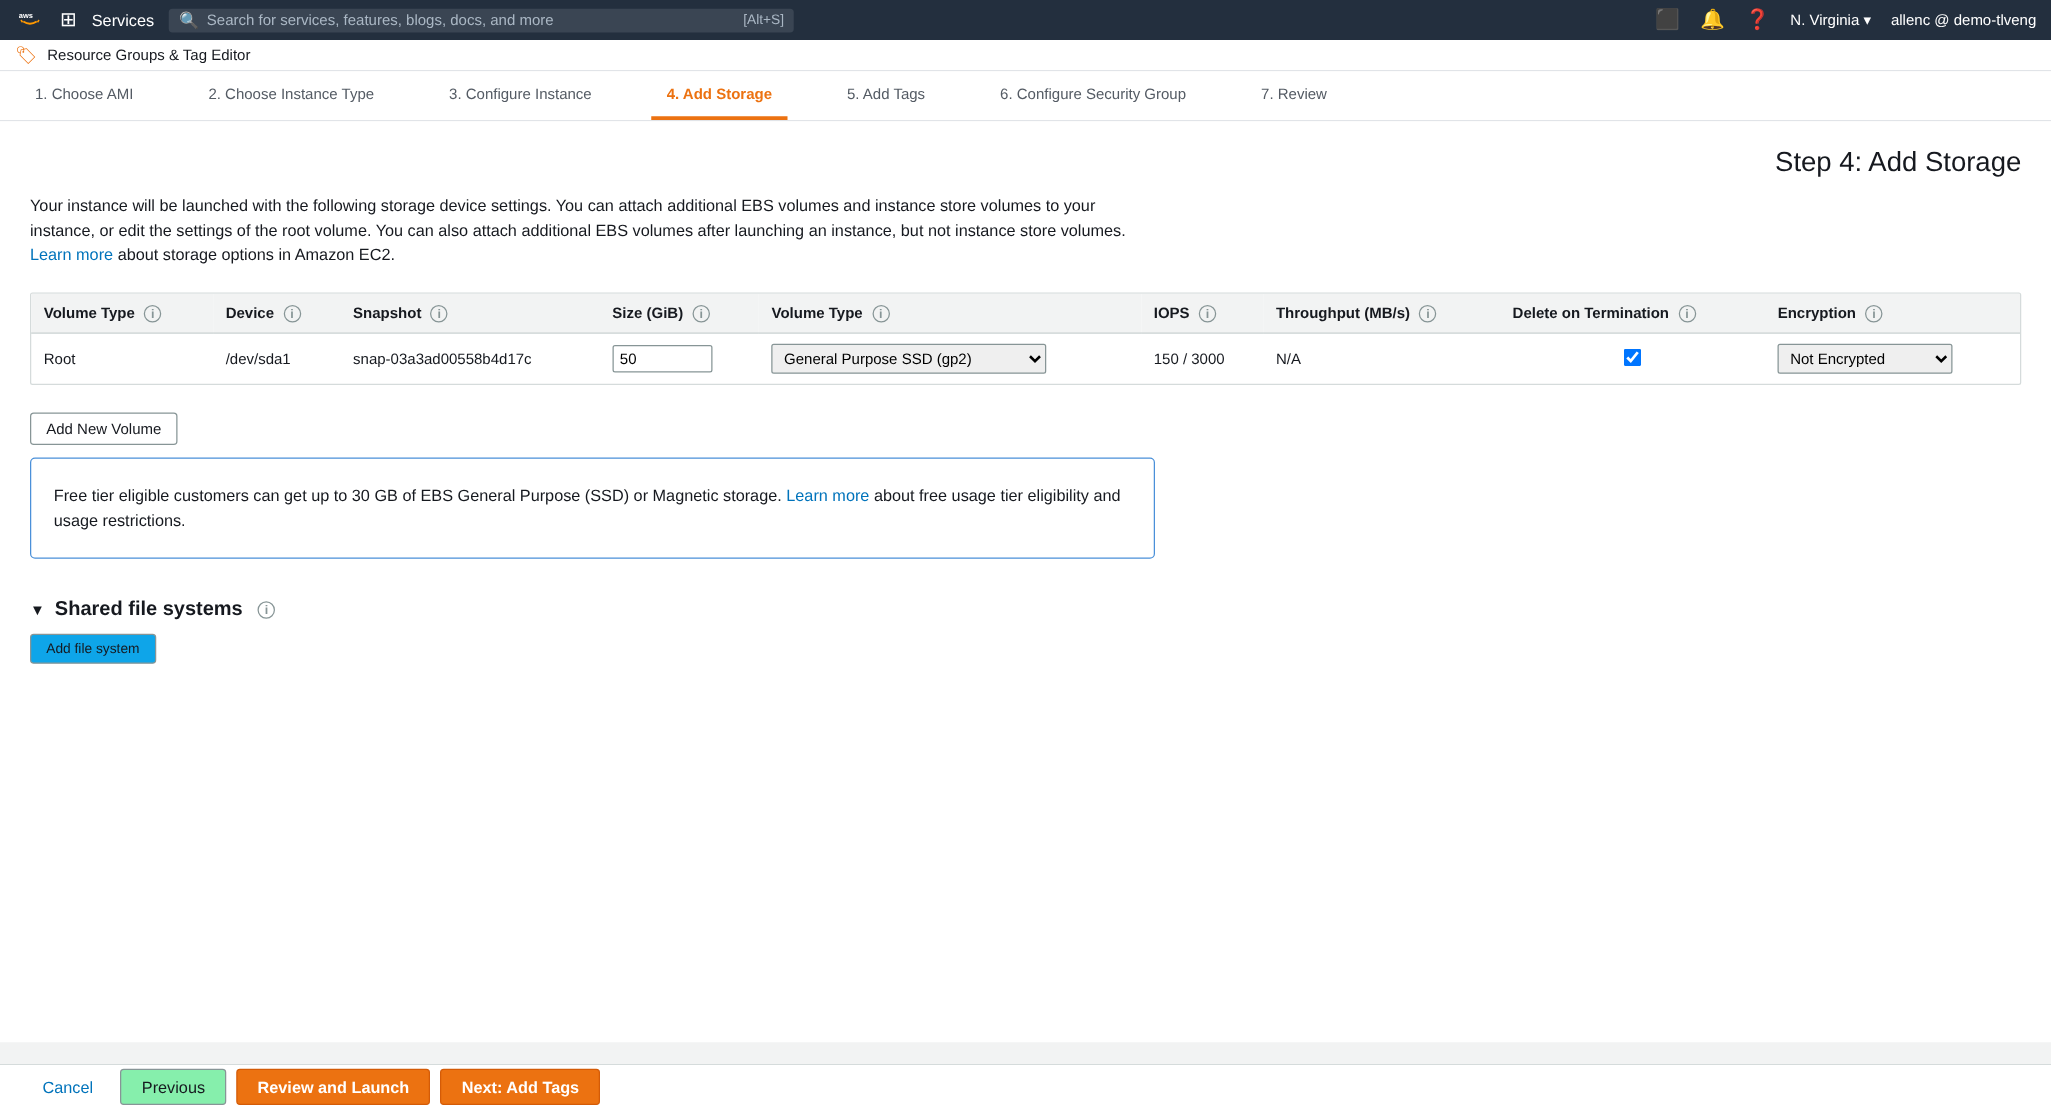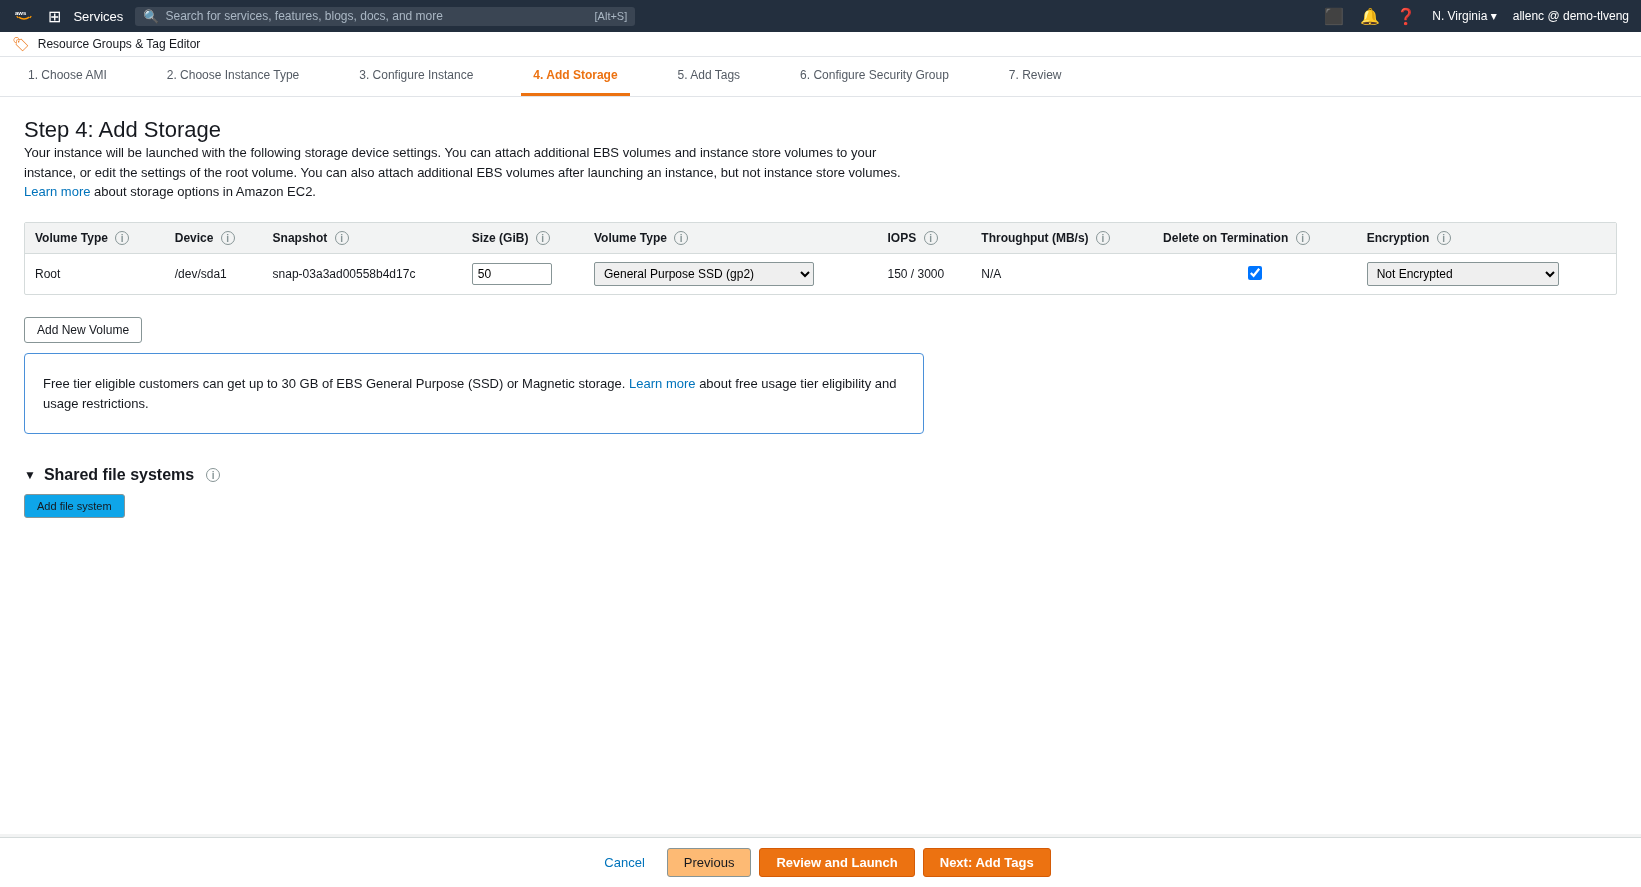--- a/index.html
+++ b/index.html
@@ -83,21 +83,23 @@
     
     .main-content {
       padding: 20px 24px;
       background: #fff;
       min-height: calc(887px - 32px - 28px - 40px - 50px);
     }
 
     .page-title {
       font-size: 22px;
       font-weight: 300;
-      color: #16191f;
+      margin-bottom: 12px;
+      color: #16191f;
+      text-align: right;
     }
 
     .page-description {
       font-size: 13px;
       color: #16191f;
       line-height: 1.5;
       max-width: 900px;
       margin-bottom: 20px;
     }
 
@@ -163,21 +165,21 @@
 
     .volume-type-select {
       width: 220px;
       padding: 3px 5px;
       border: 1px solid #879596;
       border-radius: 2px;
       font-size: 12px;
     }
 
     .encryption-select {
-      width: 192px;
+      width: 140px;
       padding: 3px 5px;
       border: 1px solid #879596;
       border-radius: 2px;
       font-size: 12px;
     }
 
     .checkbox-cell {
       text-align: center;
     }
 
@@ -236,39 +238,39 @@
 
     
     .bottom-actions {
       position: fixed;
       bottom: 0;
       left: 0; right: 0;
       background: #fff;
       border-top: 1px solid #d5dbdb;
       padding: 10px 20px;
       display: flex;
-      justify-content: center;
+      justify-content: flex-start;
       align-items: center;
       gap: 8px;
-      height: 50px;
+      height: 36px;
     }
 
     .btn-cancel {
       padding: 6px 14px;
       background: transparent;
       border: none;
       color: #0073bb;
       font-size: 13px;
       cursor: pointer;
       text-decoration: none;
     }
 
     .btn-previous {
       padding: 6px 16px;
-      background: #fdba74;
+      background: #86efac;
       border: 1px solid #879596;
       border-radius: 3px;
       font-size: 13px;
       cursor: pointer;
       color: #16191f;
     }
 
     .btn-review-launch {
       padding: 6px 16px;
       background: #ec7211;

